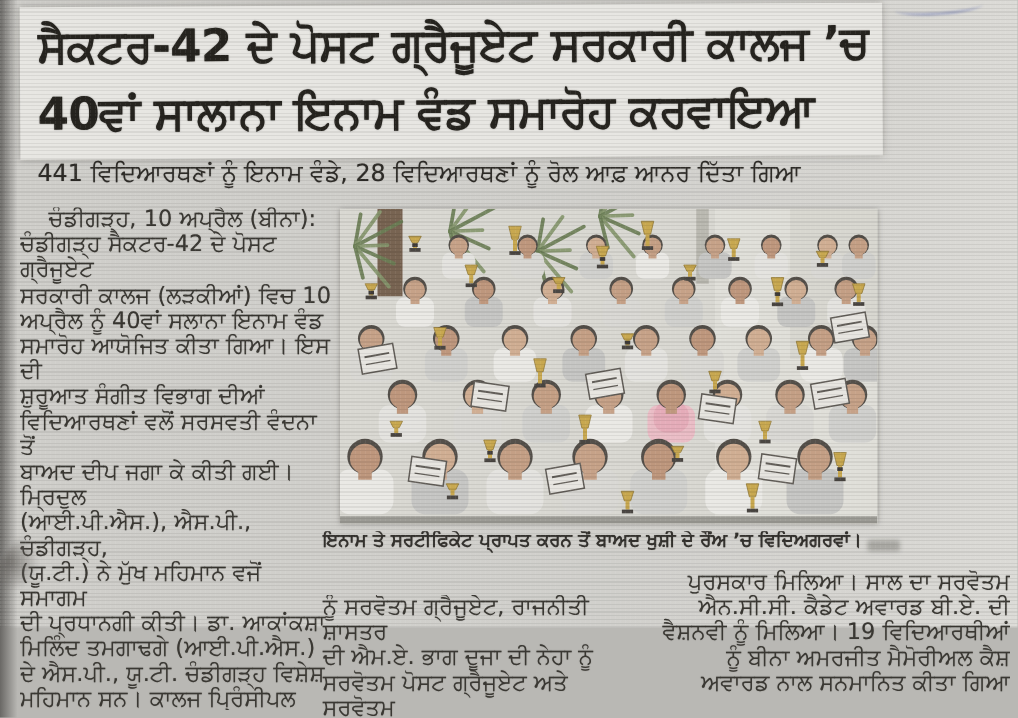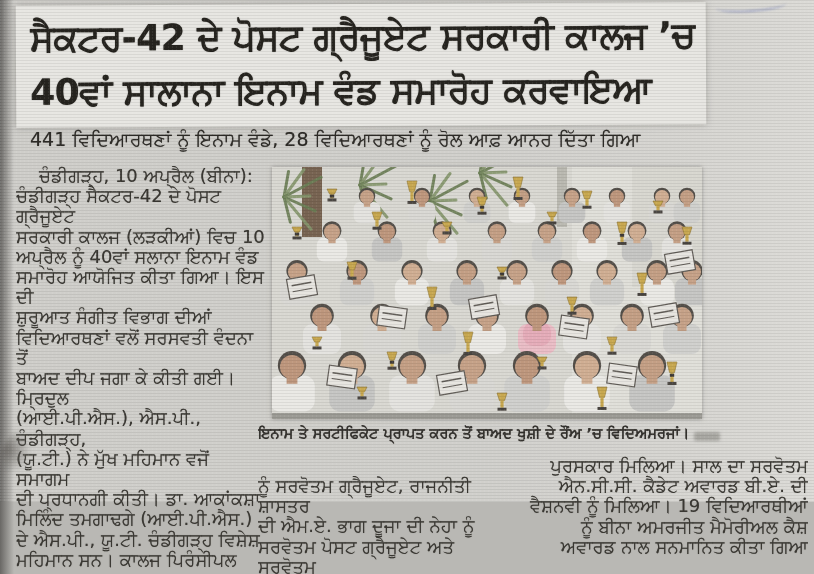--- a/index.html
+++ b/index.html
@@ -399,21 +399,21 @@
         <rect x="23.4" y="64.95" width="3.2" height="4.5" fill="#c9a440"></rect>
         <rect x="22.8" y="65.58" width="4.4" height="3" fill="#2e2a26"></rect>
         <rect x="20.5" y="69.45" width="9" height="3" fill="#3a3530"></rect>
         <path d="M 410 60 h10 l-2.5 7.700000000000001 h-5 Z" fill="#c9a440" stroke="#8a6d22" stroke-width="0.6"></path>
         <rect x="413.4" y="67.7" width="3.2" height="7" fill="#c9a440"></rect>
         <rect x="410.5" y="74.7" width="9" height="3" fill="#3a3530"></rect>
         <rect x="0" y="0" width="430" height="252" fill="#c9c8c2" opacity="0.12"></rect>
       </svg>
   </div>
 
-  <div class="caption">ਇਨਾਮ ਤੇ ਸਰਟੀਫਿਕੇਟ ਪ੍ਰਾਪਤ ਕਰਨ ਤੋਂ ਬਾਅਦ ਖੁਸ਼ੀ ਦੇ ਰੌਂਅ ’ਚ ਵਿਦਿਅਮਰਜਾਂ।</div>
+  <div class="caption">ਇਨਾਮ ਤੇ ਸਰਟੀਫਿਕੇਟ ਪ੍ਰਾਪਤ ਕਰਨ ਤੋਂ ਬਾਅਦ ਖੁਸ਼ੀ ਦੇ ਰੌਂਅ ’ਚ ਵਿਦਿਅਗਰਵਾਂ।</div>
   <div class="credit-smudge"></div>
 
   <div class="col col-mid">ਨੂੰ ਸਰਵੋਤਮ ਗ੍ਰੈਜੂਏਟ, ਰਾਜਨੀਤੀ ਸ਼ਾਸਤਰ
 ਦੀ ਐਮ.ਏ. ਭਾਗ ਦੂਜਾ ਦੀ ਨੇਹਾ ਨੂੰ
 ਸਰਵੋਤਮ ਪੋਸਟ ਗ੍ਰੈਜੂਏਟ ਅਤੇ ਸਰਵੋਤਮ
 ਬਲੱਡ ਡੋਨਰ, ਬੀ.ਐਸ.ਸੀ. ਤੀਜਾ ਦੀ
 ਗੀਤਾਕਸ਼ੀ ਨੂੰ ਸਰਵੋਤਮ ਖੂਨਦਾਨੀ ਦਾ</div>
 
   <div class="col col-right">ਪੁਰਸਕਾਰ ਮਿਲਿਆ। ਸਾਲ ਦਾ ਸਰਵੋਤਮ
 ਐਨ.ਸੀ.ਸੀ. ਕੈਡੇਟ ਅਵਾਰਡ ਬੀ.ਏ. ਦੀ

